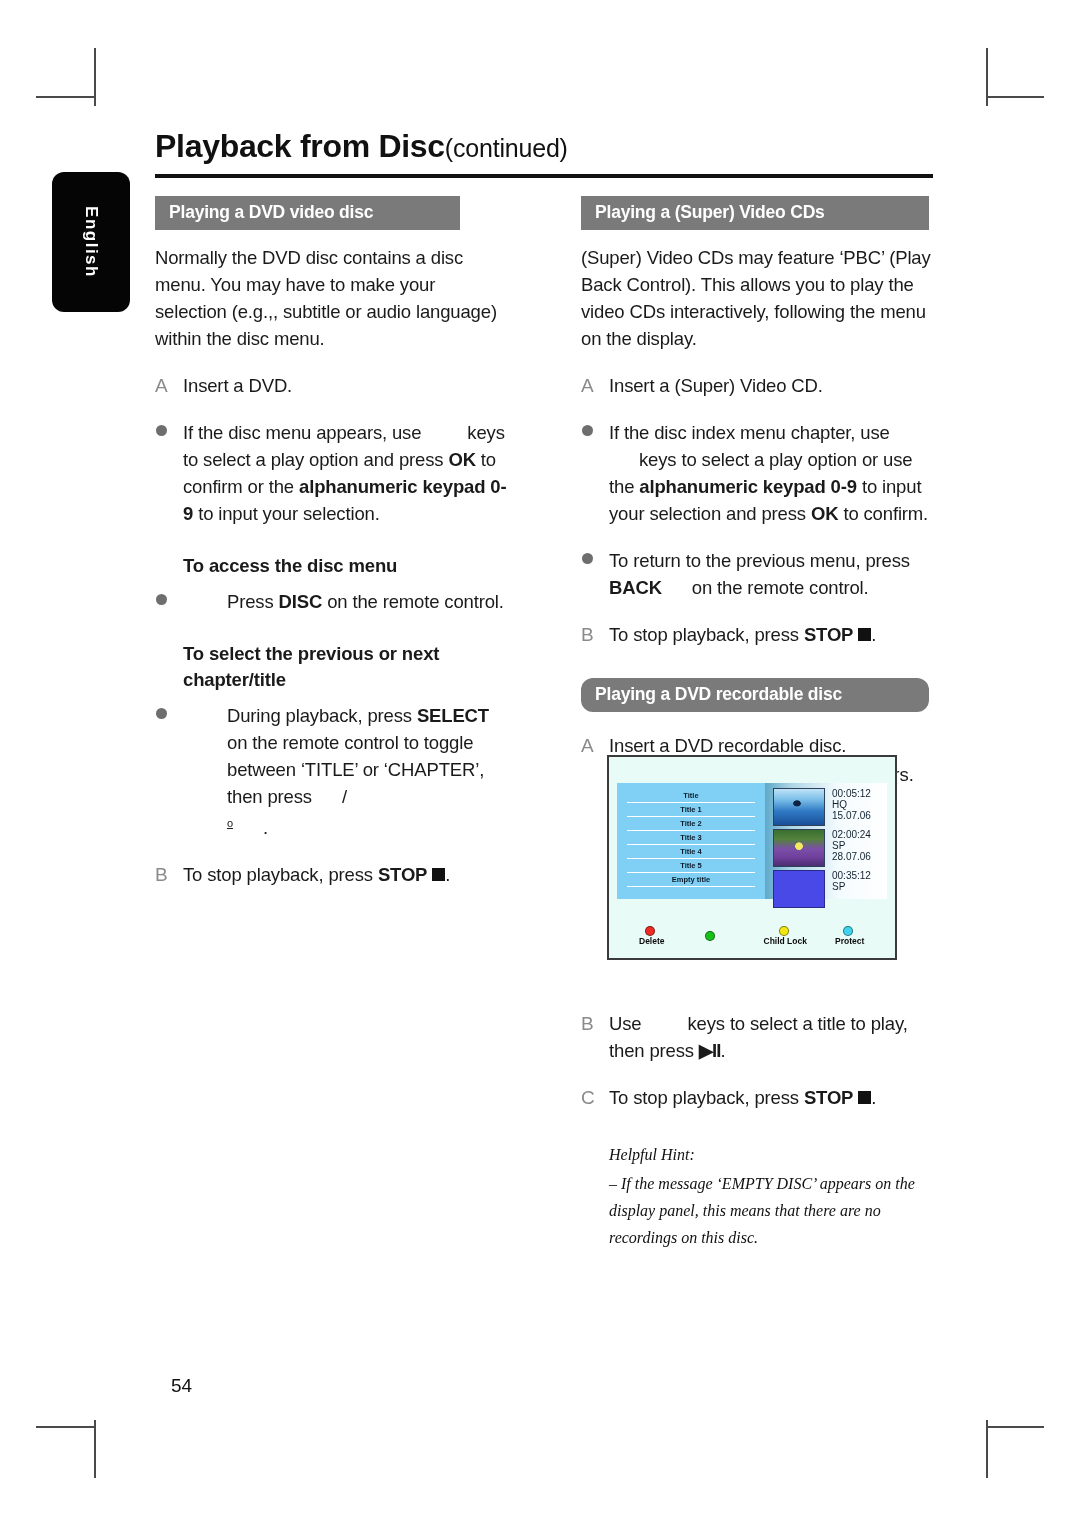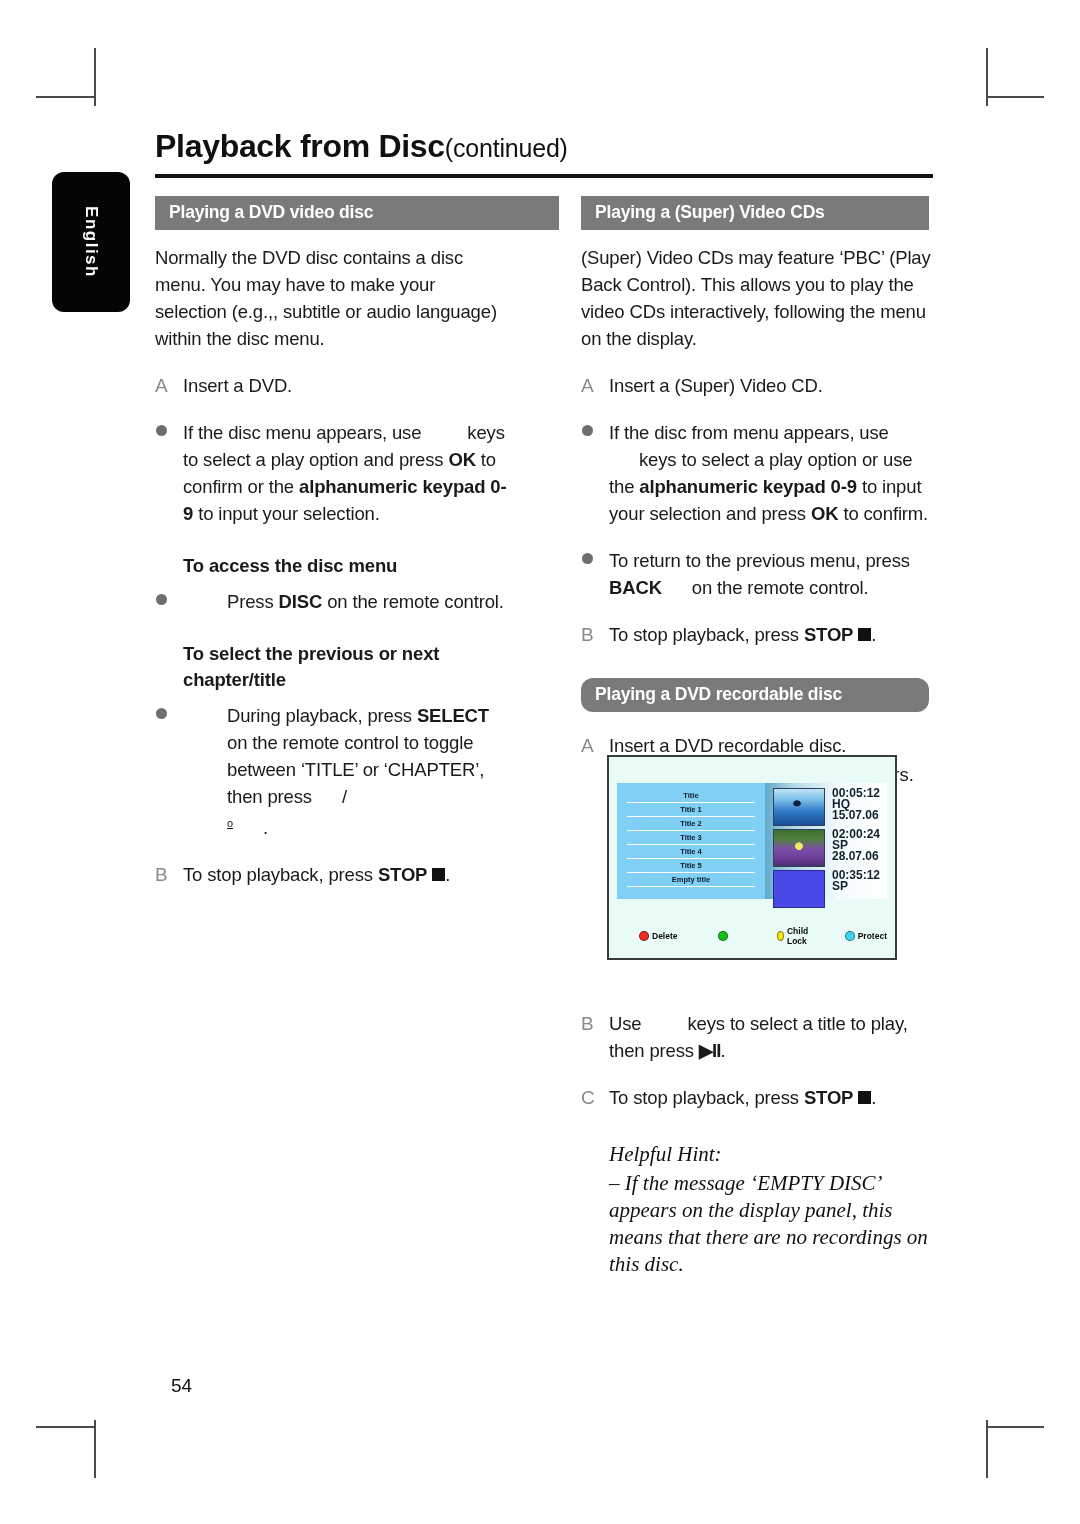--- a/index.html
+++ b/index.html
@@ -84,21 +84,21 @@
   
   .sec-bar {
     background: #7a7a7a;
     color: #ffffff;
     font-size: 17.5px;
     font-weight: bold;
     letter-spacing: -0.2px;
     padding: 6px 0 7px 14px;
     box-sizing: border-box;
   }
-  #col-left  .sec-bar { width: 404px; }
+  #col-left  .sec-bar { width: 305px; }
   #col-right .sec-bar { width: 348px; }
 
   
   .para {
     font-size: 18.5px;
     line-height: 27px;
     letter-spacing: -0.15px;
     color: #1a1a1a;
   }
   .para.intro { margin-top: 14px; }
@@ -174,21 +174,21 @@
     margin-left: 28px;
   }
   .sub-arrow .a-ic { width: 22px; flex: 0 0 22px; font-size: 17px; }
   .sub-arrow .a-tx { font-size: 18.5px; line-height: 27px; }
 
   .hint {
     margin-top: 30px;
     margin-left: 28px;
     font-family: "Liberation Serif", serif;
     font-style: italic;
-    font-size: 21px;
+    font-size: 16px;
     line-height: 27px;
     color: #111;
   }
   .hint .hint-title { display: block; margin-bottom: 2px; }
 
   
   #index-shot {
     position: absolute;
     left: 607px; top: 755px;
     width: 290px; height: 205px;
@@ -241,36 +241,36 @@
     background:
       radial-gradient(circle at 50% 45%, #f4ea62 0 11%, rgba(244,234,98,0) 13%),
       linear-gradient(to bottom, #3a6f31 0%, #53823c 26%, #7b4fa8 52%, #6f3f9c 76%, #4b2e70 100%);
   }
   .thumb.blue {
     background: #4949e8;
     border-color: #2a2a8a;
   }
   .thumb-meta {
     margin-left: 7px;
-    font-size: 12px;
+    font-size: 10px;
     line-height: 11px;
     color: #10212e;
-    font-weight: bold;
+    font-weight: normal;
   }
   #index-footer {
     position: absolute;
     left: 8px; right: 8px; bottom: 12px;
     height: 20px;
     display: flex;
     align-items: center;
     font-size: 8.5px;
     font-weight: bold;
     color: #0b0b0b;
   }
-  #index-footer .fbtn { display: flex; align-items: center; }
+  #index-footer .fbtn { display: flex; align-items: center; flex-direction: column; }
   .cdot {
     width: 10px; height: 10px; border-radius: 50%;
     display: inline-block;
     margin-right: 3px;
     border: 1px solid rgba(0,0,0,0.45);
     box-sizing: border-box;
   }
   .cdot.red    { background: #ee2b24; }
   .cdot.green  { background: #16c21a; }
   .cdot.yellow { background: #f2e713; }
@@ -371,21 +371,21 @@
     <div class="para intro">(Super) Video CDs may feature ‘PBC’ (Play Back Control). This allows you to play the video CDs interactively, following the menu on the display.</div>
 
     <div class="step">
       <div class="marker">A</div>
       <div class="body">Insert a (Super) Video CD.</div>
     </div>
 
     <div class="step">
       <div class="marker dot"><span class="bullet"></span></div>
       <div class="body">
-        <span>If the disc from menu appears, use</span><br>
+        <span>If the disc index menu chapter, use</span><br>
         <span class="navgap-sm"></span><span>keys to select a play option or use the</span>
         <b>alphanumeric keypad 0-9</b>
         <span>to input your selection and press</span>
         <b>OK</b>
         <span>to confirm.</span>
       </div>
     </div>
 
     <div class="step">
       <div class="marker dot"><span class="bullet"></span></div>

